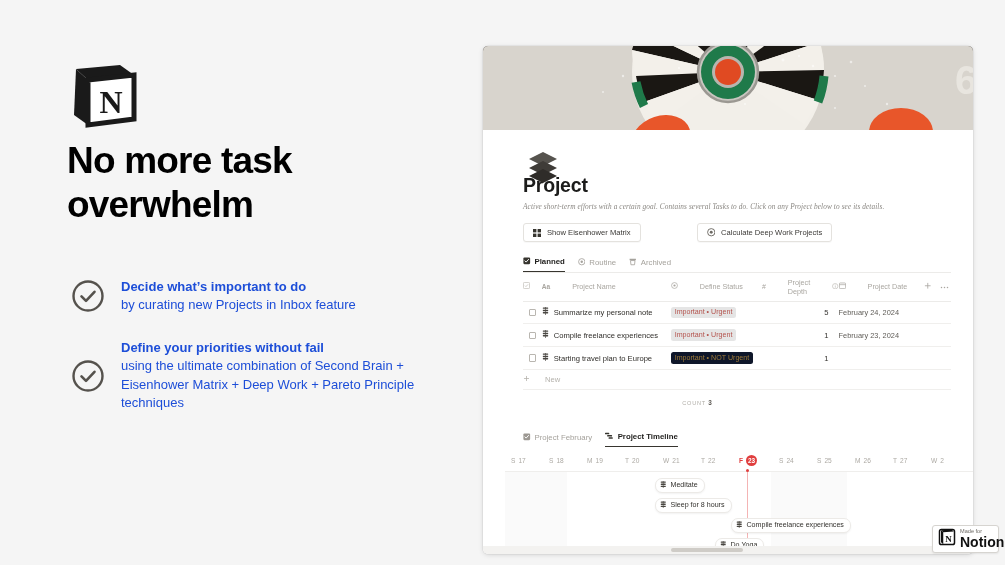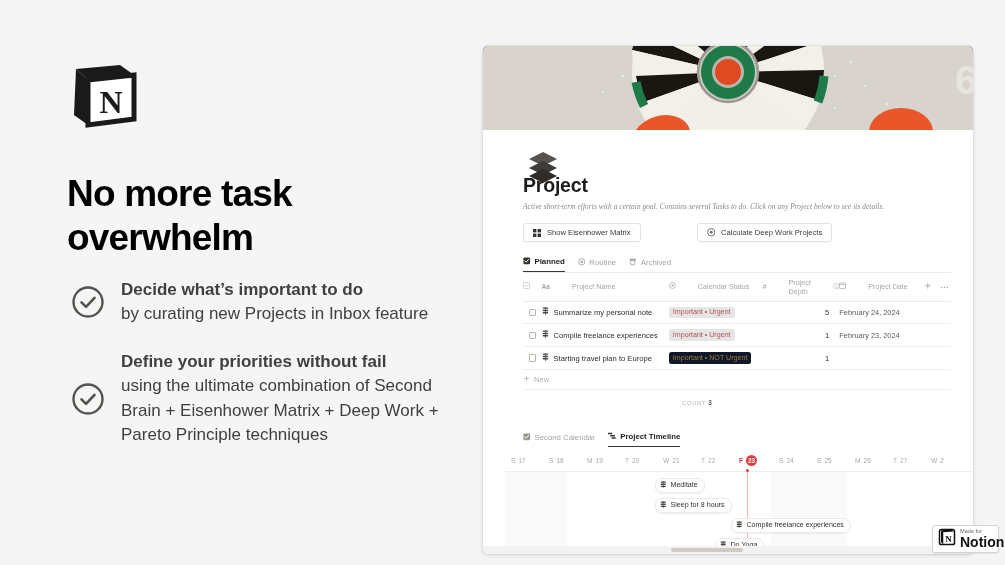--- a/index.html
+++ b/index.html
@@ -10,30 +10,30 @@
     overflow: hidden;
   }
   .page { position: relative; width: 1005px; height: 565px; background: #f5f5f5; }
 
   
   .left-panel { position: absolute; left: 0; top: 0; width: 472px; height: 565px; background: #f5f5f5; }
 
   .notion-logo { position: absolute; left: 68px; top: 63px; width: 72px; height: 66px; }
 
   .headline {
-    position: absolute; left: 67px; top: 172px; width: 390px;
+    position: absolute; left: 67px; top: 139px; width: 390px;
     font-size: 37px; font-weight: bold; line-height: 1.18;
     color: #000; letter-spacing: -0.8px;
   }
 
   .bullets { position: absolute; left: 67px; top: 278px; width: 395px; }
   .bullet { display: flex; align-items: center; margin-bottom: 24px; }
   .bullet-icon { flex: 0 0 auto; width: 42px; margin-right: 12px; display: flex; align-items: center; justify-content: center; }
   .check-circle { width: 34px; height: 34px; }
-  .bullet-text { font-size: 17px; line-height: 1.42; color: #404040; }
+  .bullet-text { font-size: 13px; line-height: 1.42; color: #1d4ed8; }
   .bullet-text b { font-weight: bold; display: block; }
 
   
   .shot {
     position: absolute; left: 483px; top: 46px; width: 490px; height: 508px;
     background: #ffffff; border-radius: 5px;
     box-shadow: 0 1px 5px rgba(0,0,0,0.13), 0 0 0 0.6px rgba(0,0,0,0.07);
     overflow: hidden;
   }
   .cover { position: relative; width: 100%; height: 84px; overflow: hidden; background:#2a2520; }
@@ -77,21 +77,21 @@
   .row td { border-bottom: 1px solid #f0efed; padding: 5px 0; }
   .cell { display: flex; align-items: center; gap: 5px; font-size: 7.6px; color: #2f2d29; }
   .checkbox { width: 7.5px; height: 7.5px; border: 1.1px solid #b9b6b0; border-radius: 1px; background:#fff; }
   .tag { display: inline-block; border-radius: 2.5px; padding: 1.5px 4px; font-size: 7.1px; line-height: 1.25; }
   .tag-red { background: #e5e5e5; color: #b4534d; }
   .tag-yellow { background: #0f172a; color: #a07c3a; }
   .num { font-size: 7.6px; color: #33312d; }
   .date { font-size: 7.4px; color: #5f5c57; }
 
   .newrow td { padding: 5px 0; border-bottom: 1px solid #f0efed; }
-  .newrow .cell { color: #b4b1ab; gap: 4px; }
+  .newrow .cell { color: #b4b1ab; gap: 15px; }
 
   .countline { text-align: center; margin-top: 9px; margin-left: -80px; font-size: 5.6px; letter-spacing: 0.8px; color: #b0ada7; text-transform: uppercase; }
   .countline b { color: #5b5852; font-size: 6.4px; letter-spacing: 0; }
 
   .tl-tabs { margin-top: 26px; display: flex; gap: 13px; align-items: flex-end; }
 
   .timeline { margin-top: 10px; position: relative; margin-left: -18px; width: 470px; height: 118px; }
   .tl-ruler { position: relative; height: 14px; }
   .tl-day { position: absolute; font-size: 6.6px; color: #adaaa4; white-space: nowrap; }
   .tl-day .dw { margin-right: 3px; }
@@ -323,21 +323,21 @@
             </div>
           </td>
           <td class="c-status">
             <div class="th">
               <span>
                 <svg width="7" height="7" viewBox="0 0 10 10">
                       <circle cx="5" cy="5" r="4.2" fill="none" stroke="#a9a6a0" stroke-width="1"></circle>
                       <circle cx="5" cy="5" r="1.6" fill="#a9a6a0"></circle>
                     </svg>
               </span>
-              <span>Calendar Status</span>
+              <span>Define Status</span>
             </div>
           </td>
           <td class="c-depth">
             <div class="th">
               <span style="font-size:7px;color:#a9a6a0;">#</span>
               <span>Project Depth</span>
               <span>
                 <svg width="6.4" height="6.4" viewBox="0 0 10 10">
                       <circle cx="5" cy="5" r="4.2" fill="none" stroke="#bdbab4" stroke-width="1"></circle>
                       <rect x="4.5" y="4" width="1" height="3.4" fill="#bdbab4"></rect>
@@ -509,21 +509,21 @@
       </div>
 
       <div class="tl-tabs">
         <div class="tab">
           <span>
             <svg width="7.5" height="7.5" viewBox="0 0 10 10">
                 <rect x="0.5" y="0.5" width="9" height="9" rx="1.4" fill="#9c9892"></rect>
                 <path d="M2.6 5.2 L4.2 6.8 L7.4 3.2" fill="none" stroke="#fff" stroke-width="1.3" stroke-linecap="round"></path>
               </svg>
           </span>
-          <span>Second Calendar</span>
+          <span>Project February</span>
         </div>
         <div class="tab active">
           <span>
             <svg width="8.5" height="7.5" viewBox="0 0 12 10">
               <rect x="0" y="0.8" width="6" height="2.2" rx="0.8" fill="#37352f"></rect>
               <rect x="3" y="3.9" width="7" height="2.2" rx="0.8" fill="#37352f"></rect>
               <rect x="5" y="7" width="6" height="2.2" rx="0.8" fill="#37352f"></rect>
             </svg>
           </span>
           <span>Project Timeline</span>

